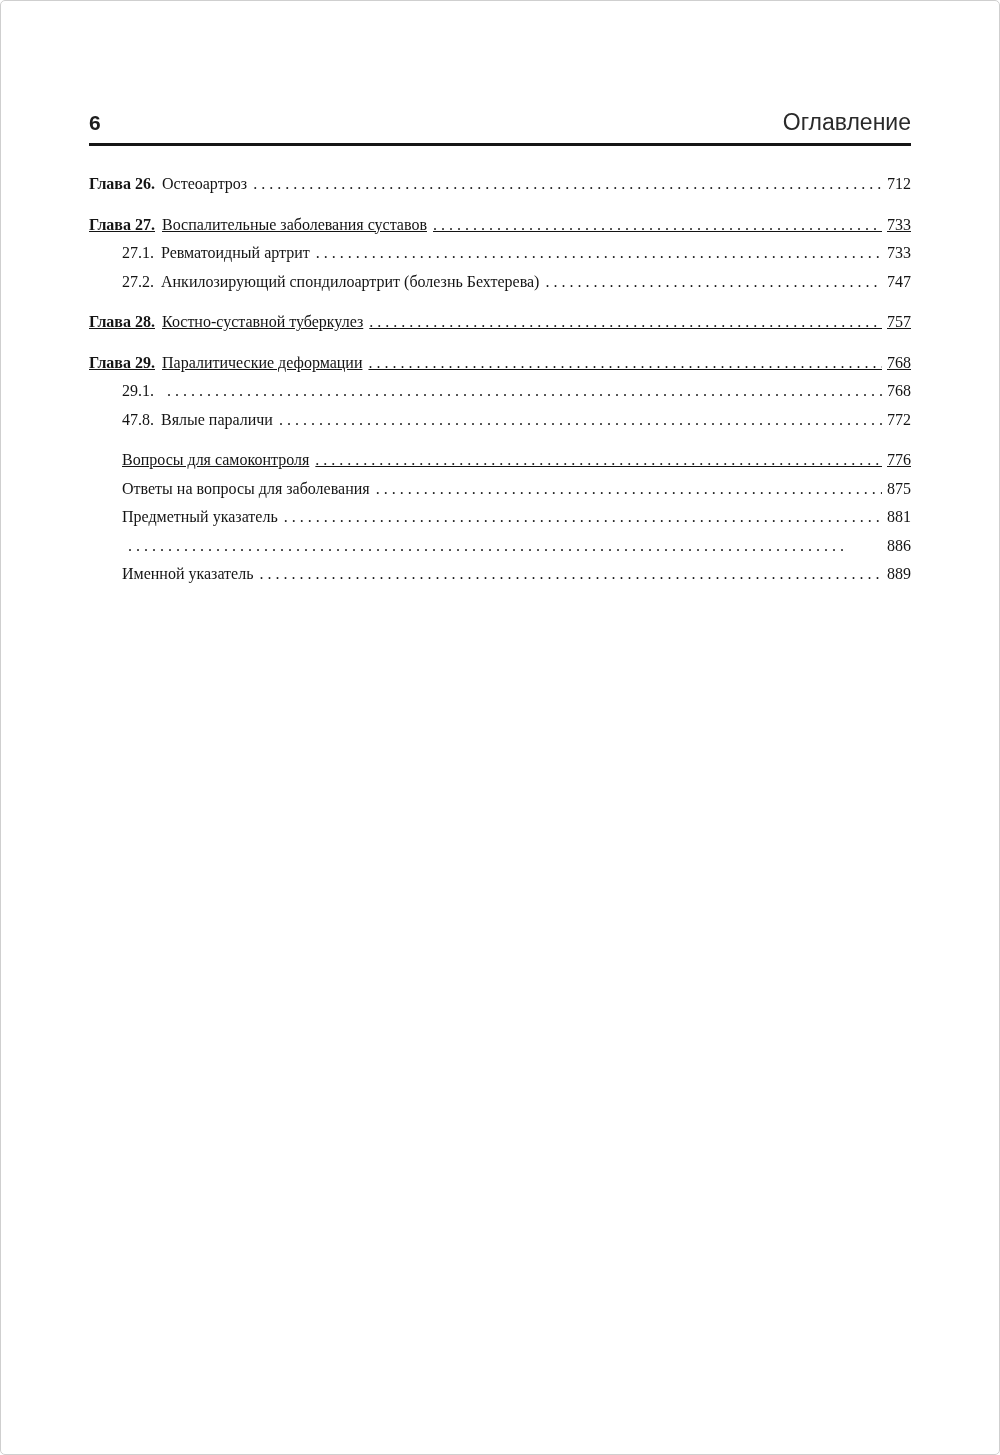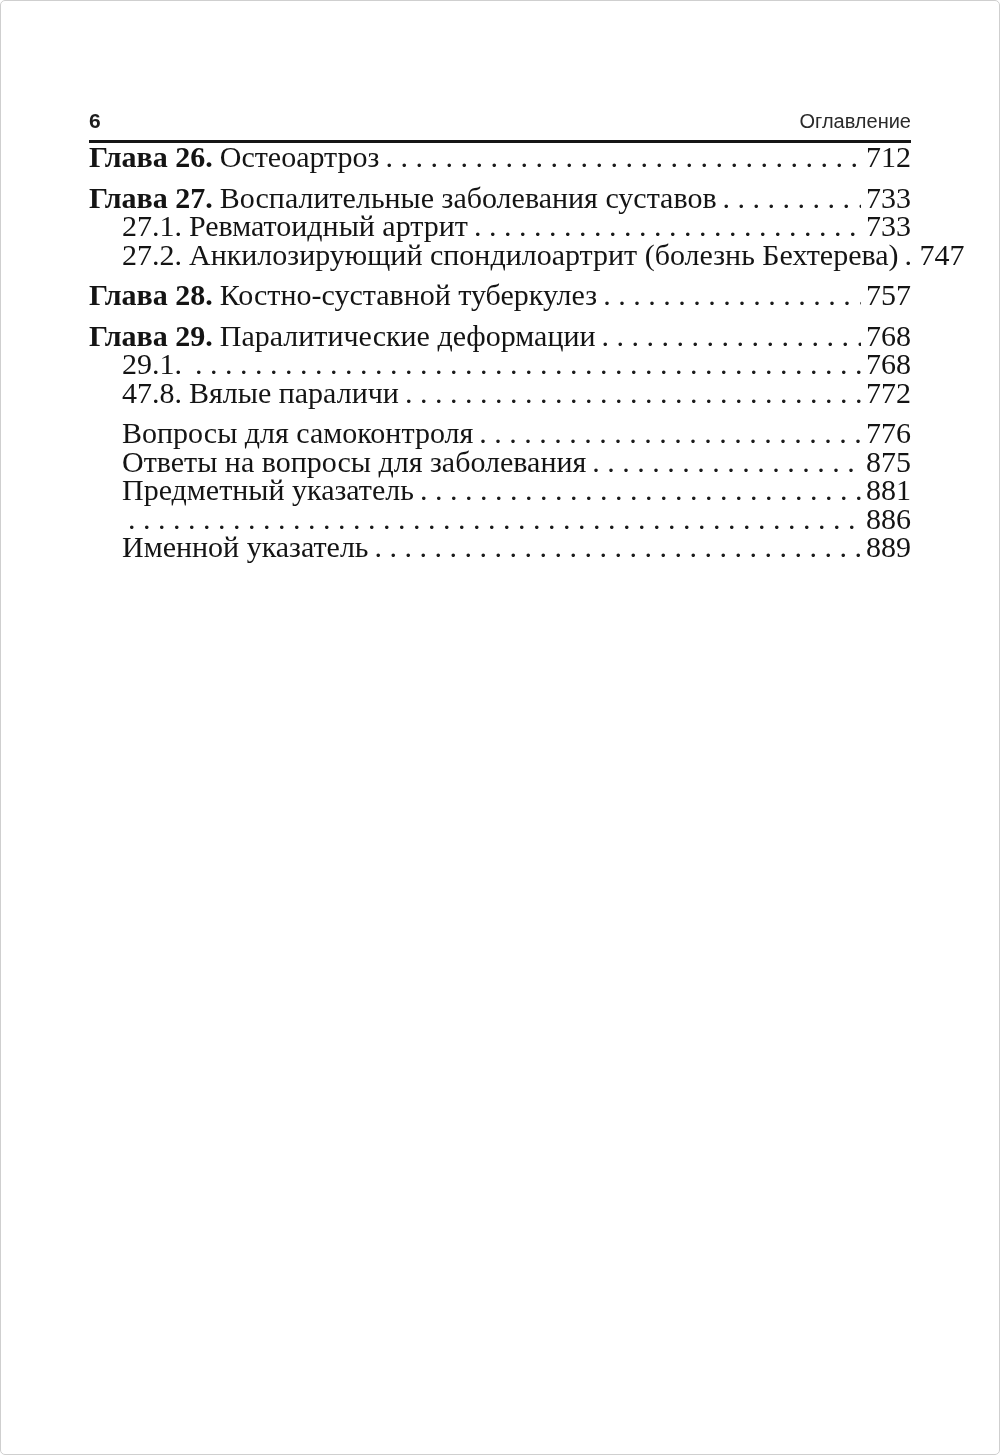--- a/index.html
+++ b/index.html
@@ -24,38 +24,39 @@
     align-items: baseline;
     padding-top: 108px;
     font-family: "Liberation Sans", sans-serif;
   }
   .page-number {
     font-weight: bold;
     font-size: 21px;
     color: #1d1d1d;
   }
   .header-title {
-    font-size: 20px;
+    font-size: 23px;
     color: #2a2a2a;
   }
   .header-rule {
     height: 3px;
     background: #161616;
     margin-top: 7px;
   }
   .toc {
-    font-size: 30px;
+    margin-top: 24px;
+    font-size: 16px;
   }
   .toc-row {
     display: flex;
     align-items: baseline;
     line-height: 28.5px;
     white-space: nowrap;
   }
-  .toc-row.gap { margin-top: 12px; }
+  .toc-row.gap { margin-top: 12px; text-decoration: underline; }
   .toc-row .label { margin-right: 7px; }
   .level-chapter .label { font-weight: bold; }
   .level-sub, .level-back { padding-left: 33px; }
   .leader {
     flex: 1 1 auto;
     min-width: 10px;
     overflow: hidden;
     white-space: nowrap;
     margin: 0 5px 0 6px;
     color: #1a1a1a;

